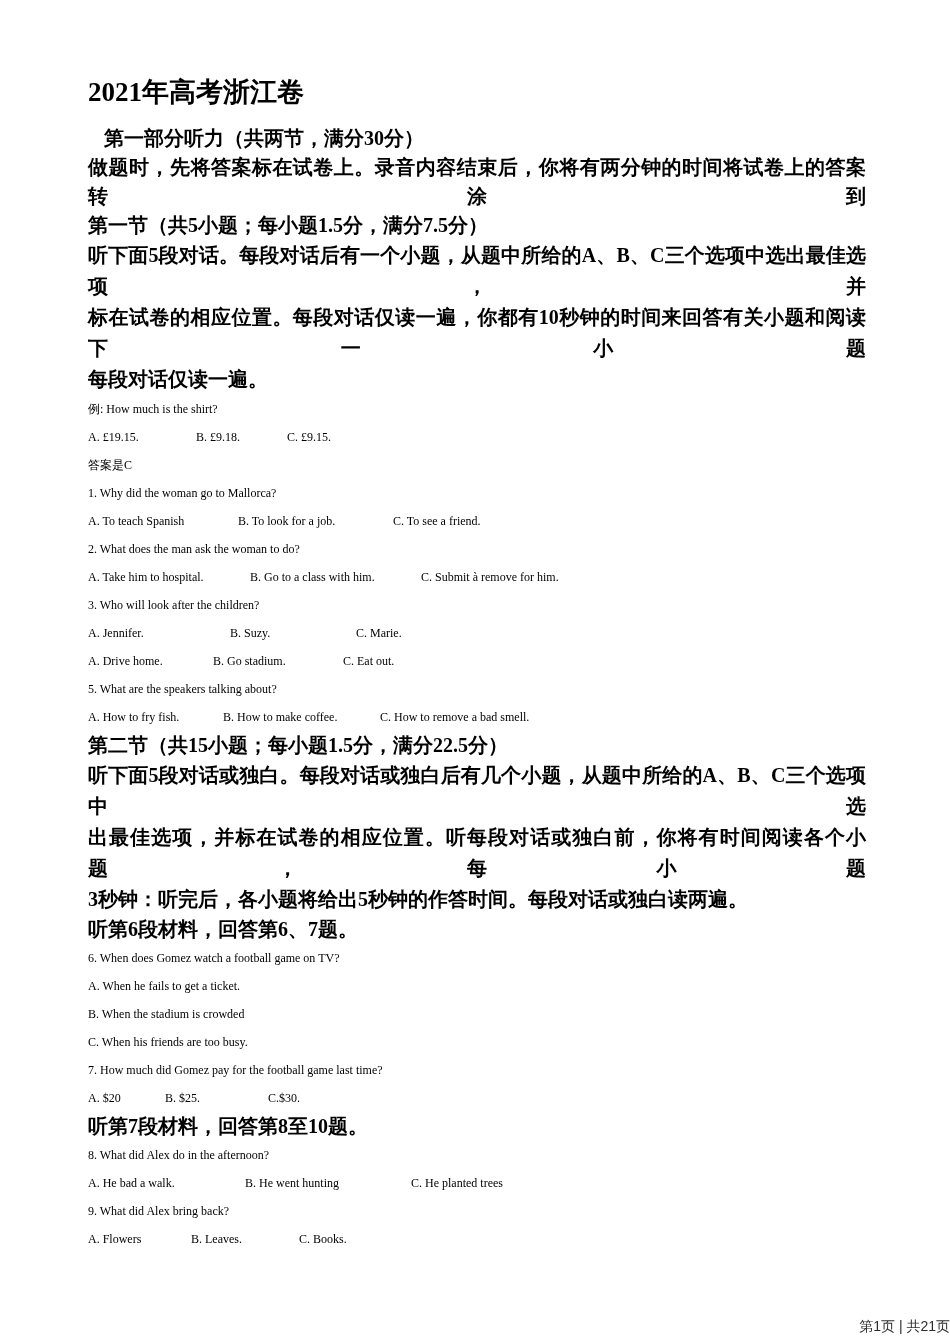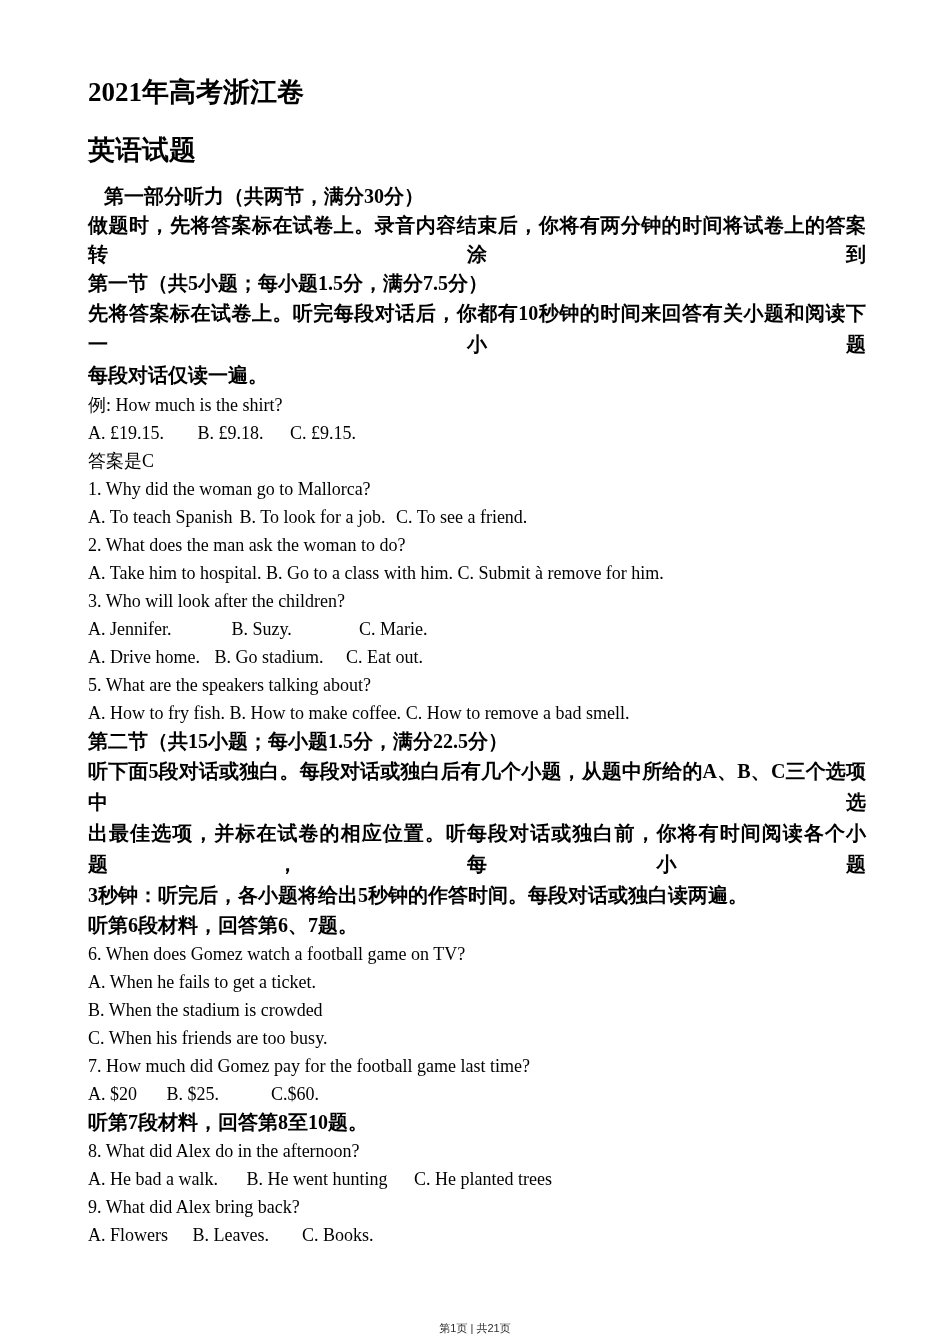--- a/index.html
+++ b/index.html
@@ -15,53 +15,53 @@
     font-size: 27px; font-weight: bold; text-align: left;
     line-height: 32px; margin: 76px 0 0 0;
   }
   .subtitle { margin-top: 26px; }
 
   .cnb { font-weight: bold; font-size: 20px; line-height: 29px; }
   .part-heading { margin-top: 16px; margin-left: 16px; }
   .inst { line-height: 31px; }
   .just { text-align: justify; text-align-last: justify; }
 
-  .en { font-size: 18px; line-height: 28px; }
+  .en { font-size: 12px; line-height: 28px; }
   .opts span { display: inline-block; white-space: nowrap; }
 
   
   .ow-ex  span:nth-child(1){min-width:105px} .ow-ex  span:nth-child(2){min-width:88px}
   .ow-q1  span:nth-child(1){min-width:147px} .ow-q1  span:nth-child(2){min-width:152px}
   .ow-q2  span:nth-child(1){min-width:159px} .ow-q2  span:nth-child(2){min-width:168px}
   .ow-q3  span:nth-child(1){min-width:139px} .ow-q3  span:nth-child(2){min-width:123px}
   .ow-q4  span:nth-child(1){min-width:122px} .ow-q4  span:nth-child(2){min-width:127px}
   .ow-q5  span:nth-child(1){min-width:132px} .ow-q5  span:nth-child(2){min-width:154px}
   .ow-q7  span:nth-child(1){min-width:74px}  .ow-q7  span:nth-child(2){min-width:100px}
   .ow-q8  span:nth-child(1){min-width:154px} .ow-q8  span:nth-child(2){min-width:163px}
   .ow-q9  span:nth-child(1){min-width:100px} .ow-q9  span:nth-child(2){min-width:105px}
 
   .footer {
     position: absolute; left: 0; right: 0; bottom: 8px;
-    text-align: center; font-size: 11px; color: #2d2d2d;
+    text-align: right; font-size: 14px; color: #2d2d2d;
     font-family: "Liberation Sans", "DejaVu Sans", sans-serif;
   }
 </style>
 </head>
 <body>
 
 <div class="page">
 
   <h1 class="title">2021年高考浙江卷</h1>
-  <h2 class="title subtitle">英语试题</h2>
 
   <div class="cnb part-heading">第一部分听力（共两节，满分30分）</div>
   <div class="cnb just">做题时，先将答案标在试卷上。录音内容结束后，你将有两分钟的时间将试卷上的答案转涂到</div>
 
   <div class="cnb">第一节（共5小题；每小题1.5分，满分7.5分）</div>
-  <div class="cnb inst just">先将答案标在试卷上。听完每段对话后，你都有10秒钟的时间来回答有关小题和阅读下一小题</div>
+  <div class="cnb inst just">听下面5段对话。每段对话后有一个小题，从题中所给的A、B、C三个选项中选出最佳选项，并</div>
+  <div class="cnb inst just">标在试卷的相应位置。每段对话仅读一遍，你都有10秒钟的时间来回答有关小题和阅读下一小题</div>
   <div class="cnb inst">每段对话仅读一遍。</div>
 
   <div class="en">例: How much is the shirt?</div>
   <div class="en opts ow-ex">
     <span>A. £19.15.</span>
     <span>B. £9.18.</span>
     <span>C. £9.15.</span>
   </div>
   <div class="en">答案是C</div>
 
@@ -108,21 +108,21 @@
 
   <div class="en">6. When does Gomez watch a football game on TV?</div>
   <div class="en">A. When he fails to get a ticket.</div>
   <div class="en">B. When the stadium is crowded</div>
   <div class="en">C. When his friends are too busy.</div>
 
   <div class="en">7. How much did Gomez pay for the football game last time?</div>
   <div class="en opts ow-q7">
     <span>A. $20</span>
     <span>B. $25.</span>
-    <span>C.$60.</span>
+    <span>C.$30.</span>
   </div>
 
   <div class="cnb">听第7段材料，回答第8至10题。</div>
 
   <div class="en">8. What did Alex do in the afternoon?</div>
   <div class="en opts ow-q8">
     <span>A. He bad a walk.</span>
     <span>B. He went hunting</span>
     <span>C. He planted trees</span>
   </div>

